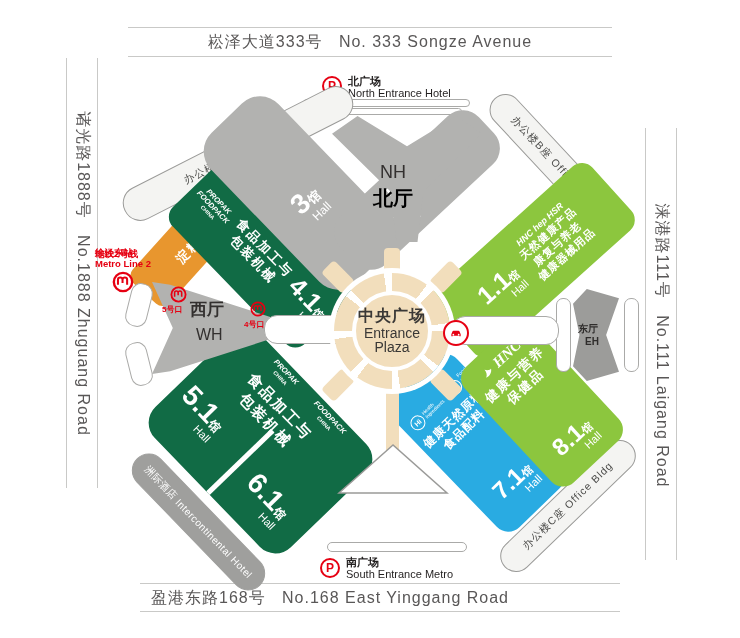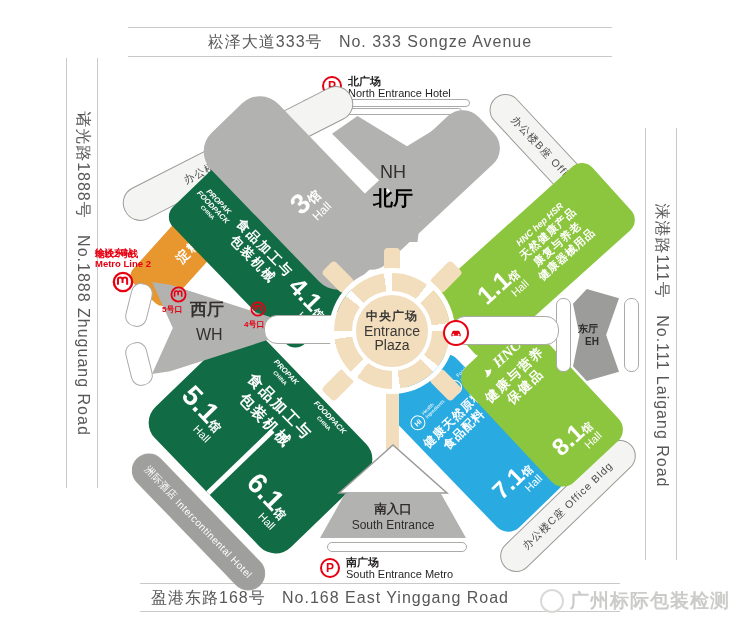--- a/index.html
+++ b/index.html
@@ -212,21 +212,21 @@
   <div class="whitepill" style="left:452px;top:316px;width:105px;height:27px;"></div>
   <div class="tan" style="left:386px;top:390px;width:13px;height:82px;"></div>
   <div class="tan" style="left:384px;top:248px;width:16px;height:24px;"></div>
   <div class="tan" style="left:431px;top:268px;width:30px;height:18px;transform:rotate(-45deg);"></div>
   <div class="tan" style="left:323px;top:268px;width:30px;height:18px;transform:rotate(45deg);"></div>
   <div class="tan" style="left:323px;top:376px;width:30px;height:18px;transform:rotate(-45deg);"></div>
   <div class="tan" style="left:431px;top:376px;width:30px;height:18px;transform:rotate(45deg);"></div>
 
   <div class="abs" style="left:334px;top:273px;width:116px;height:116px;border-radius:50%;box-shadow:0 0 0 5px #fff;background:repeating-conic-gradient(#f2debc 0deg 37deg,#ffffff 37deg 45deg);">
     <div class="abs" style="left:18px;top:18px;width:72px;height:72px;background:#f2debc;border:4px solid #fff;border-radius:50%;display:flex;flex-direction:column;align-items:center;justify-content:center;color:#3a3836;line-height:1;">
-      <div style="font-size:12px;font-weight:bold;letter-spacing:1px;">中央广场</div>
+      <div style="font-size:16px;font-weight:bold;letter-spacing:1px;">中央广场</div>
       <div style="font-size:14px;margin-top:2px;">Entrance</div>
       <div style="font-size:14px;">Plaza</div>
     </div>
   </div>
 
   <div class="redlbl" style="left:95px;top:248px;font-size:9.5px;">地铁2号线</div>
   <div class="redlbl" style="left:95px;top:247px;font-size:9.5px;">徐泾东站</div>
   <div class="redlbl" style="left:95px;top:258px;font-size:9.5px;">Metro Line 2</div>
   <div class="abs" style="left:112px;top:271px;">
     <svg width="22" height="22" viewBox="0 0 24 24">
@@ -255,29 +255,21 @@
     <svg width="16" height="16" viewBox="0 0 24 24">
         <path d="M5 14 l1.5-4 a2 2 0 0 1 1.9-1.3 h7.2 a2 2 0 0 1 1.9 1.3 L19 14 v3 h-2 v-1 H7 v1 H5 z" fill="#e60012"></path>
         <circle cx="8" cy="14.5" r="1.3" fill="#fff"></circle>
         <circle cx="16" cy="14.5" r="1.3" fill="#fff"></circle>
       </svg>
   </div>
 
   <svg class="abs" style="left:333px;top:441px;" width="120" height="56">
     <polygon points="60,4 6,52 114,52" fill="#fff" stroke="#9a9a98" stroke-width="1.5"></polygon>
   </svg>
-  <div class="abs" style="left:320px;top:494px;width:146px;height:44px;background:#b2b2b0;clip-path:polygon(17% 0%,83% 0%,100% 100%,0% 100%);display:flex;flex-direction:column;align-items:center;justify-content:center;color:#2f2d2c;">
-    <div style="font-size:12.5px;font-weight:bold;">南入口</div>
-    <div style="font-size:12px;">South Entrance</div>
-  </div>
   <div class="whitepill" style="left:327px;top:542px;width:138px;height:8px;border-radius:5px;"></div>
   <div class="picon" style="left:320px;top:558px;">
     <span>P</span>
   </div>
   <div class="blklbl" style="left:346px;top:555px;font-size:11px;font-weight:bold;">南广场</div>
   <div class="blklbl" style="left:346px;top:568px;font-size:11px;">South Entrance Metro</div>
 
-  <div class="watermark" style="left:540px;top:588px;">
-    <span class="wmcircle"></span>
-    <span>广州标际包装检测</span>
-  </div>
 
 </div>
 
 </body></html>

